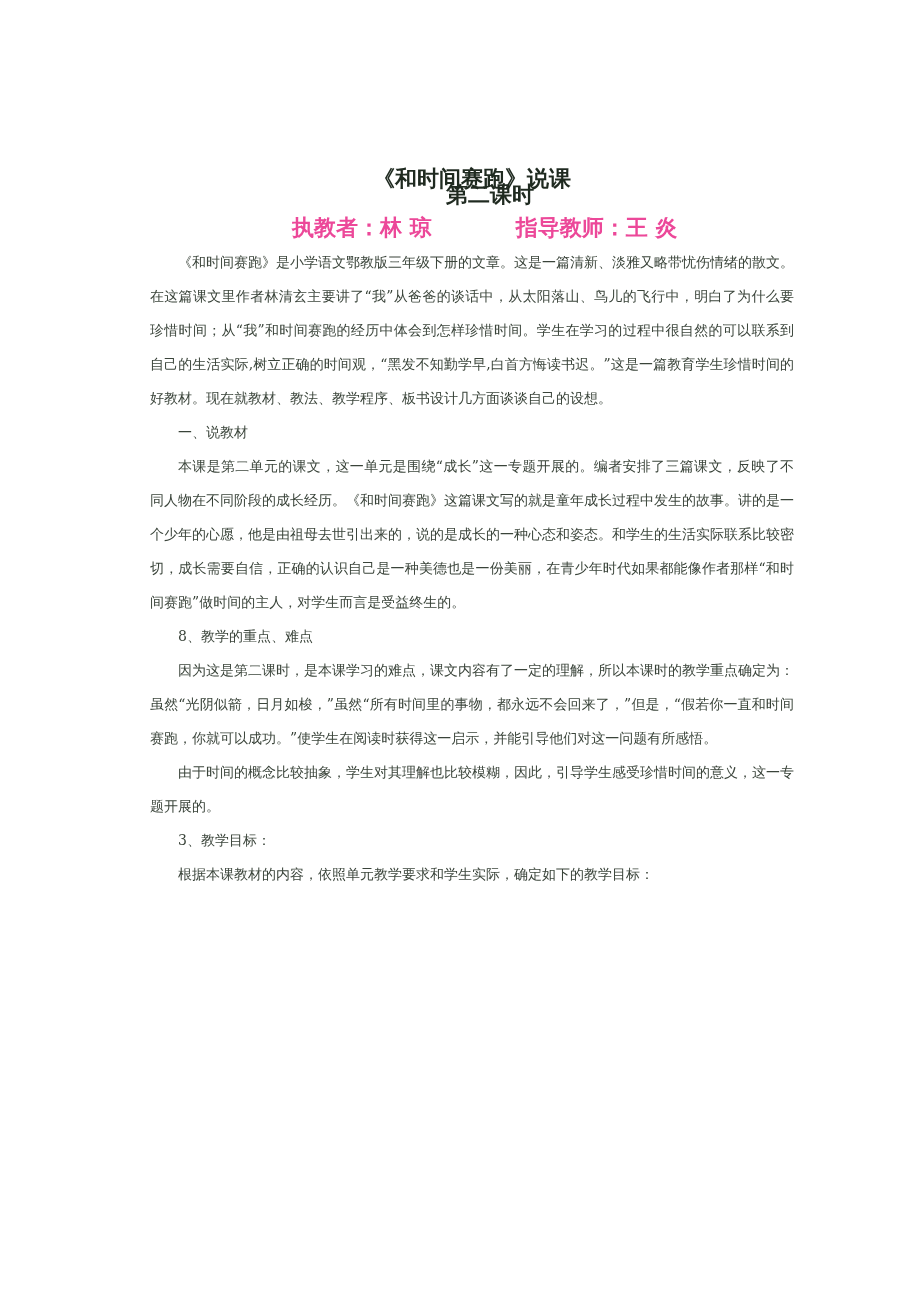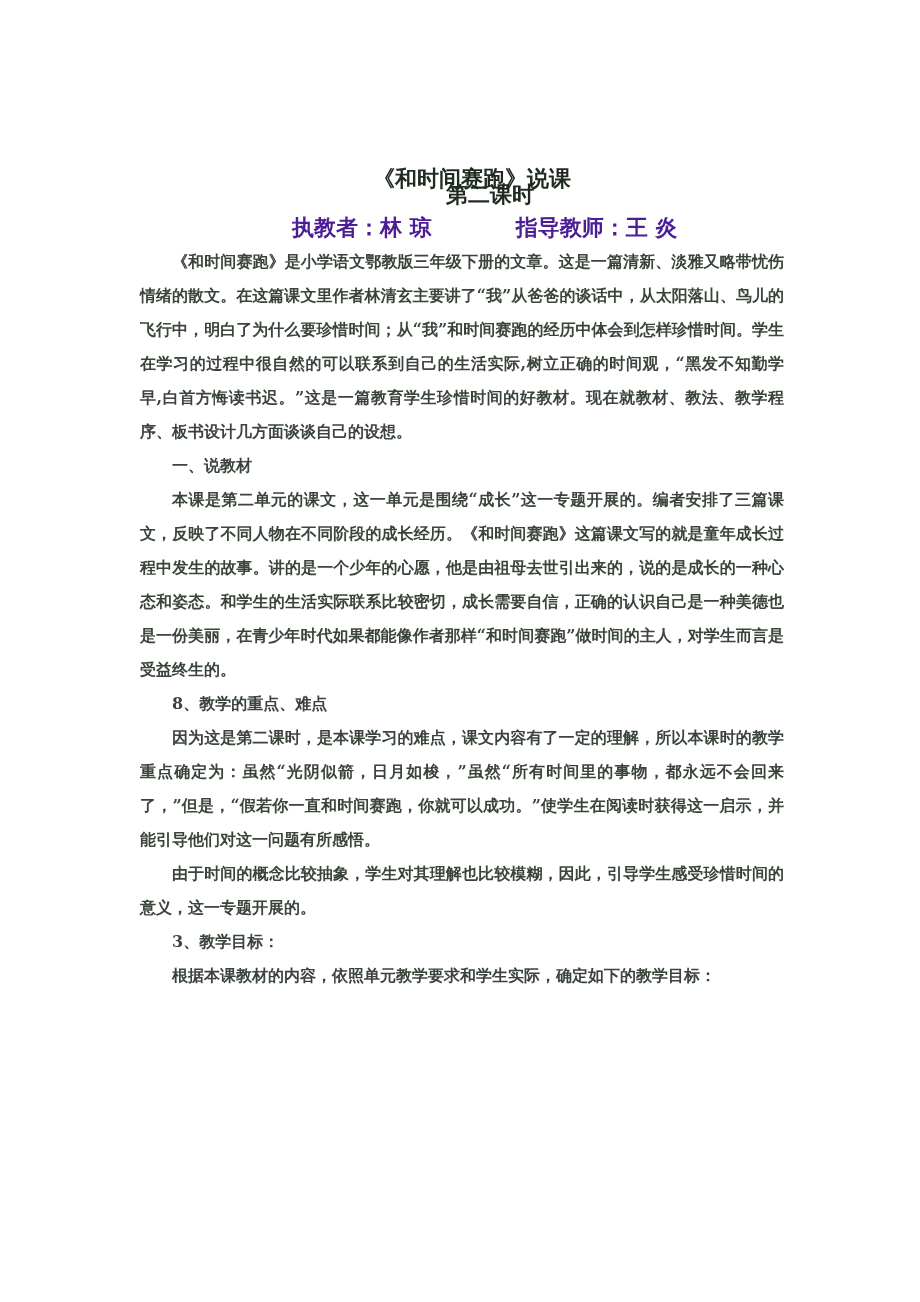--- a/index.html
+++ b/index.html
@@ -3,24 +3,24 @@
 <meta charset="utf-8">
 <style>
   html, body { margin: 0; padding: 0; background: #ffffff; }
   body { width: 920px; height: 1302px; position: relative; overflow: hidden;
          font-family: "DejaVu Serif", "Liberation Serif", serif; color: #2f3a30; }
   .page { position: absolute; left: 0; top: 0; width: 920px; height: 1302px; }
   .title { position: absolute; left: 0; width: 920px; text-align: center;
            font-weight: bold; font-size: 22px; color: #1f2a20; }
   .t1 { top: 164px; padding-left: 12px; }
   .t2 { top: 180px; padding-left: 60px; box-sizing: border-box; }
-  .byline { position: absolute; top: 213px; left: 292px; font-weight: bold; font-size: 22px; color: #4c1d95; white-space: pre; }
+  .byline { position: absolute; top: 213px; left: 292px; font-weight: bold; font-size: 22px; color: #ec4899; white-space: pre; }
   .byline span { display: inline-block; }
-  .body { position: absolute; left: 140px; top: 245px; width: 644px; font-size: 16px;
-          line-height: 34px; color: #3a443a; font-weight: bold; }
+  .body { position: absolute; left: 150px; top: 245px; width: 644px; font-size: 14px;
+          line-height: 34px; color: #3a443a; }
   .p { margin: 0; text-indent: 2em; text-align: justify; text-align-last: left; }
 </style>
 </head>
 <body>
 
 <div class="page">
   <div class="title t1">《和时间赛跑》说课</div>
   <div class="title t2">第二课时</div>
   <div class="byline"><span>执教者：</span><span>林 琼</span><span style="width:84px"></span><span>指导教师：</span><span>王 炎</span></div>
 

